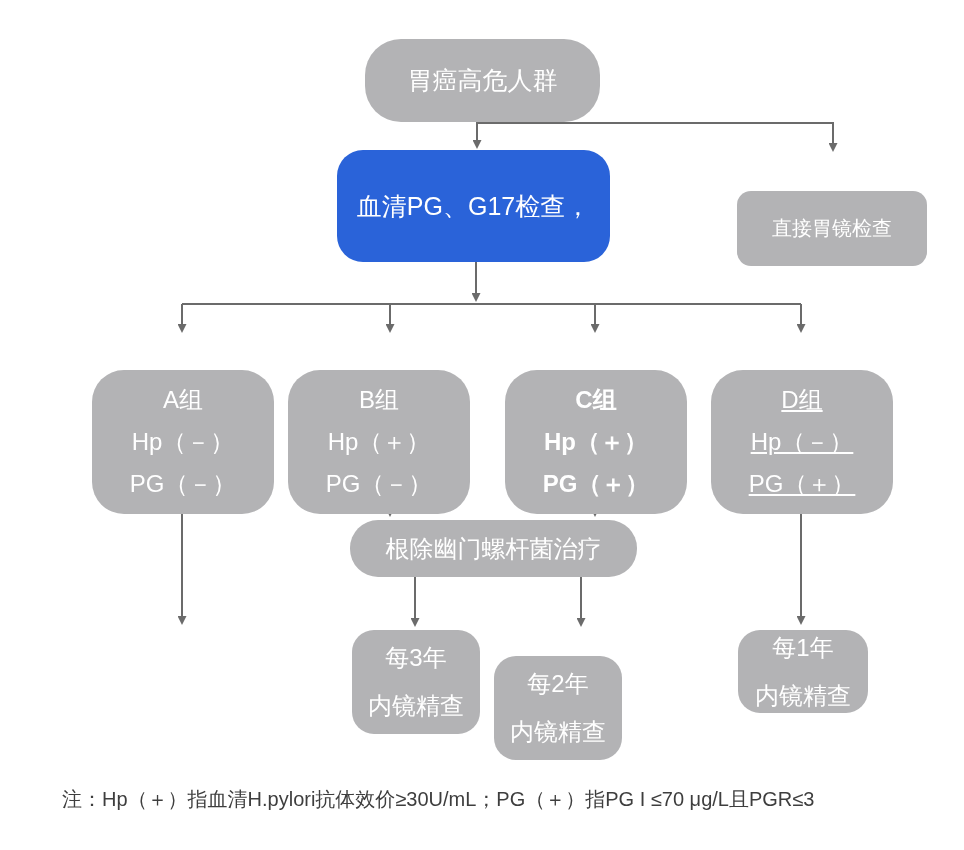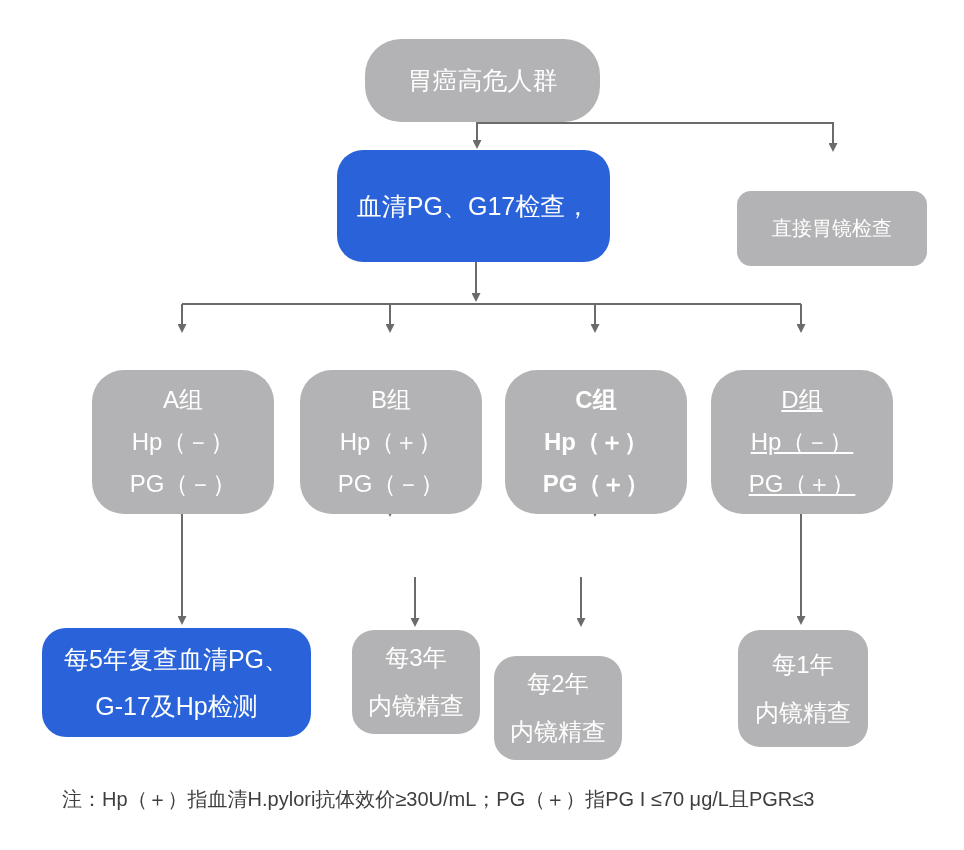--- a/index.html
+++ b/index.html
@@ -13,25 +13,25 @@
     align-items:center; justify-content:center; text-align:center;
     color:#ffffff; box-sizing:border-box;
   }
   .gray { background:var(--gray); }
   .blue { background:var(--blue); }
 
   .node-root   { left:365px; top:39px;  width:235px; height:83px;  border-radius:36px; font-size:25px; }
   .node-serum  { left:337px; top:150px; width:273px; height:112px; border-radius:26px; font-size:25px; line-height:45px; }
   .node-direct { left:737px; top:153px; width:190px; height:75px;  border-radius:14px; font-size:20px;margin-top:38px; }
   .node-group  { top:335px; width:182px; height:144px; border-radius:32px; font-size:24px; line-height:42px;margin-top:35px; }
-  .g-a { left:92px; }  .g-b { left:300px; } .g-c { left:505px;font-weight:bold; } .g-d { left:711px;text-decoration:underline; }
+  .g-a { left:92px; }  .g-b { left:288px; } .g-c { left:505px;font-weight:bold; } .g-d { left:711px;text-decoration:underline; }
   .node-erad   { left:350px; top:520px; width:287px; height:57px;  border-radius:28px; font-size:24px; }
   .node-fu     { top:630px; width:128px; height:104px; border-radius:22px; font-size:24px; line-height:48px; }
   .fu-blue { left:42px; top:628px; width:269px; height:109px; border-radius:24px; font-size:25px; line-height:47px; }
-  .fu-3 { left:352px; } .fu-2 { left:494px;margin-top:26px; } .fu-1 { left:738px; width:130px; height:117px; }
+  .fu-3 { left:352px; } .fu-2 { left:494px;margin-top:26px; } .fu-1 { left:738px; width:130px; height:83px; }
 
   .note {
     position:absolute; left:62px; top:786px; font-size:20px; color:#3e3e3e;
     white-space:nowrap;
   }
 </style>
 </head>
 <body>
 
 <div class="canvas">
@@ -89,25 +89,24 @@
     <span>Hp（＋）</span>
     <span>PG（＋）</span>
   </div>
 
   <div class="node gray node-group g-d">
     <span>D组</span>
     <span>Hp（－）</span>
     <span>PG（＋）</span>
   </div>
 
+  <div class="node gray node-erad">
+    <span>根除幽门螺杆菌治疗</span>
+  </div>
 
-  <div class="node blue fu-blue">
-    <span>每5年复查血清PG、</span>
-    <span>G-17及Hp检测</span>
-  </div>
 
   <div class="node gray node-fu fu-3">
     <span>每3年</span>
     <span>内镜精查</span>
   </div>
 
   <div class="node gray node-fu fu-2">
     <span>每2年</span>
     <span>内镜精查</span>
   </div>

